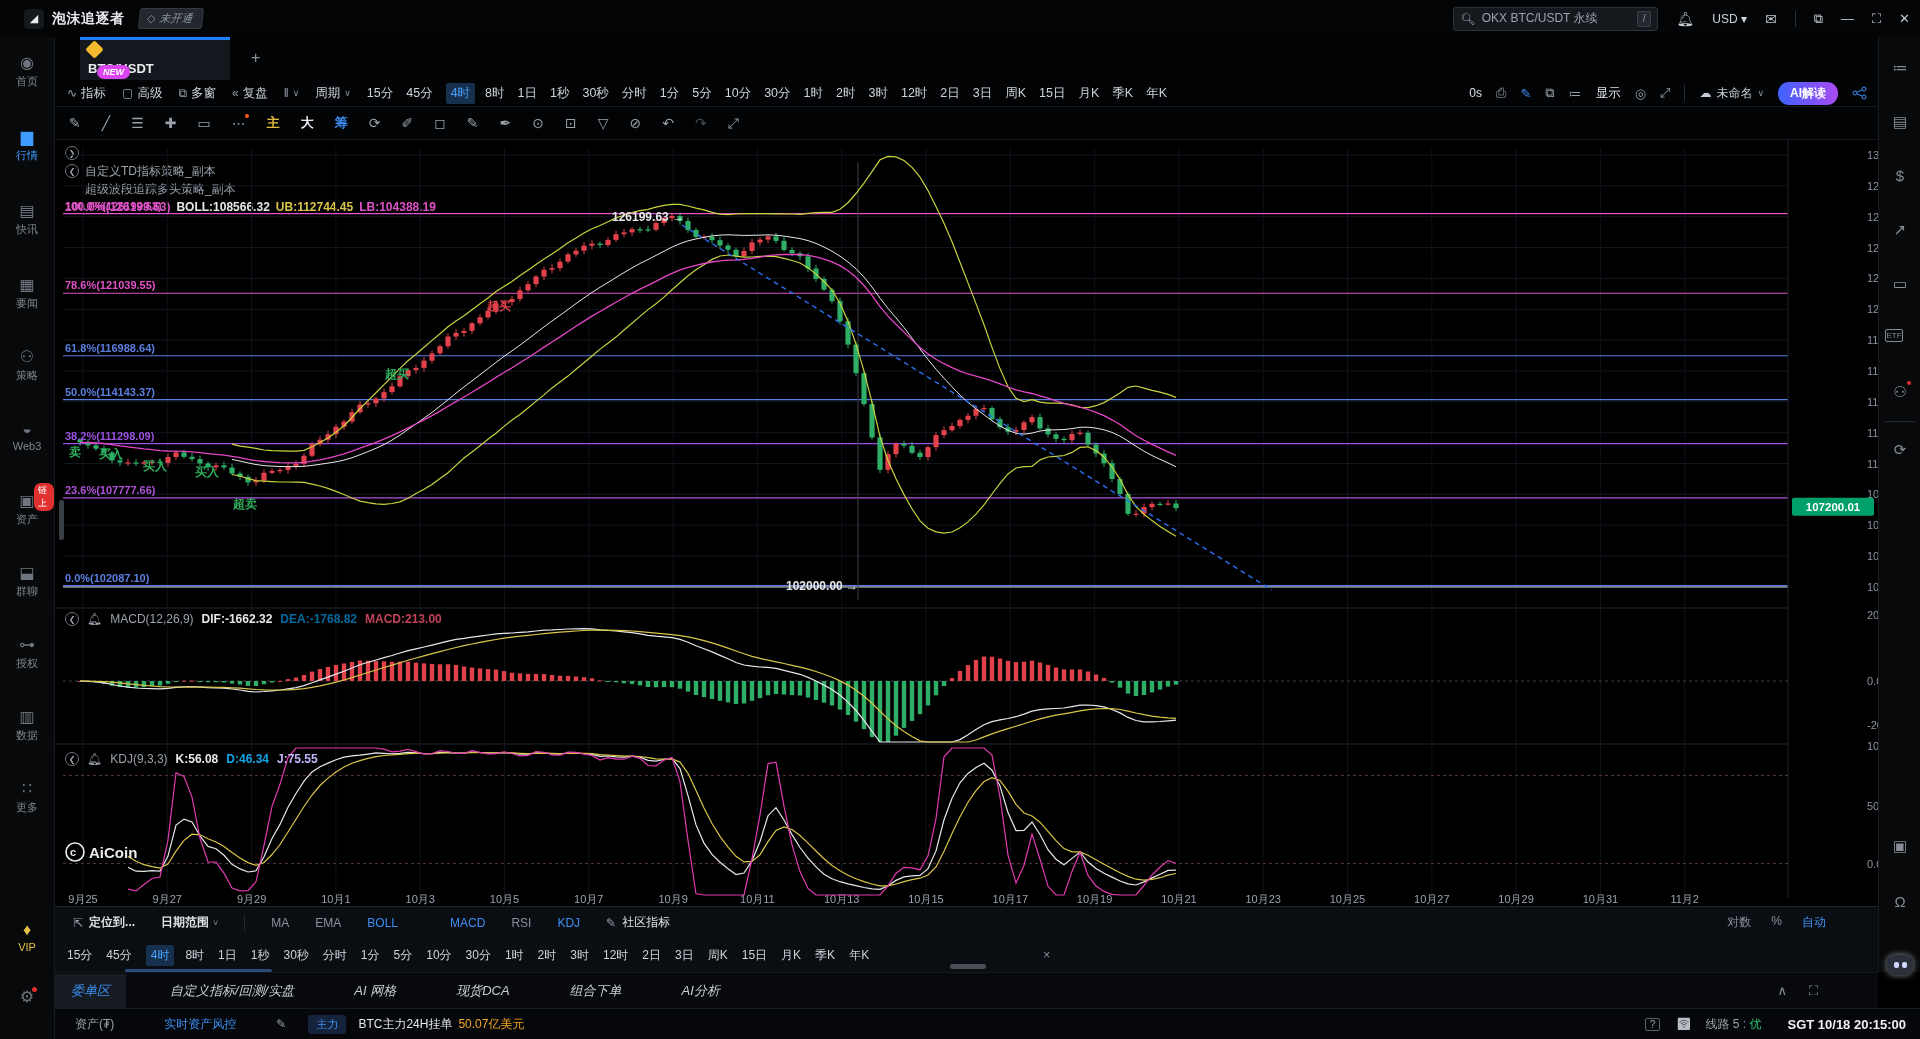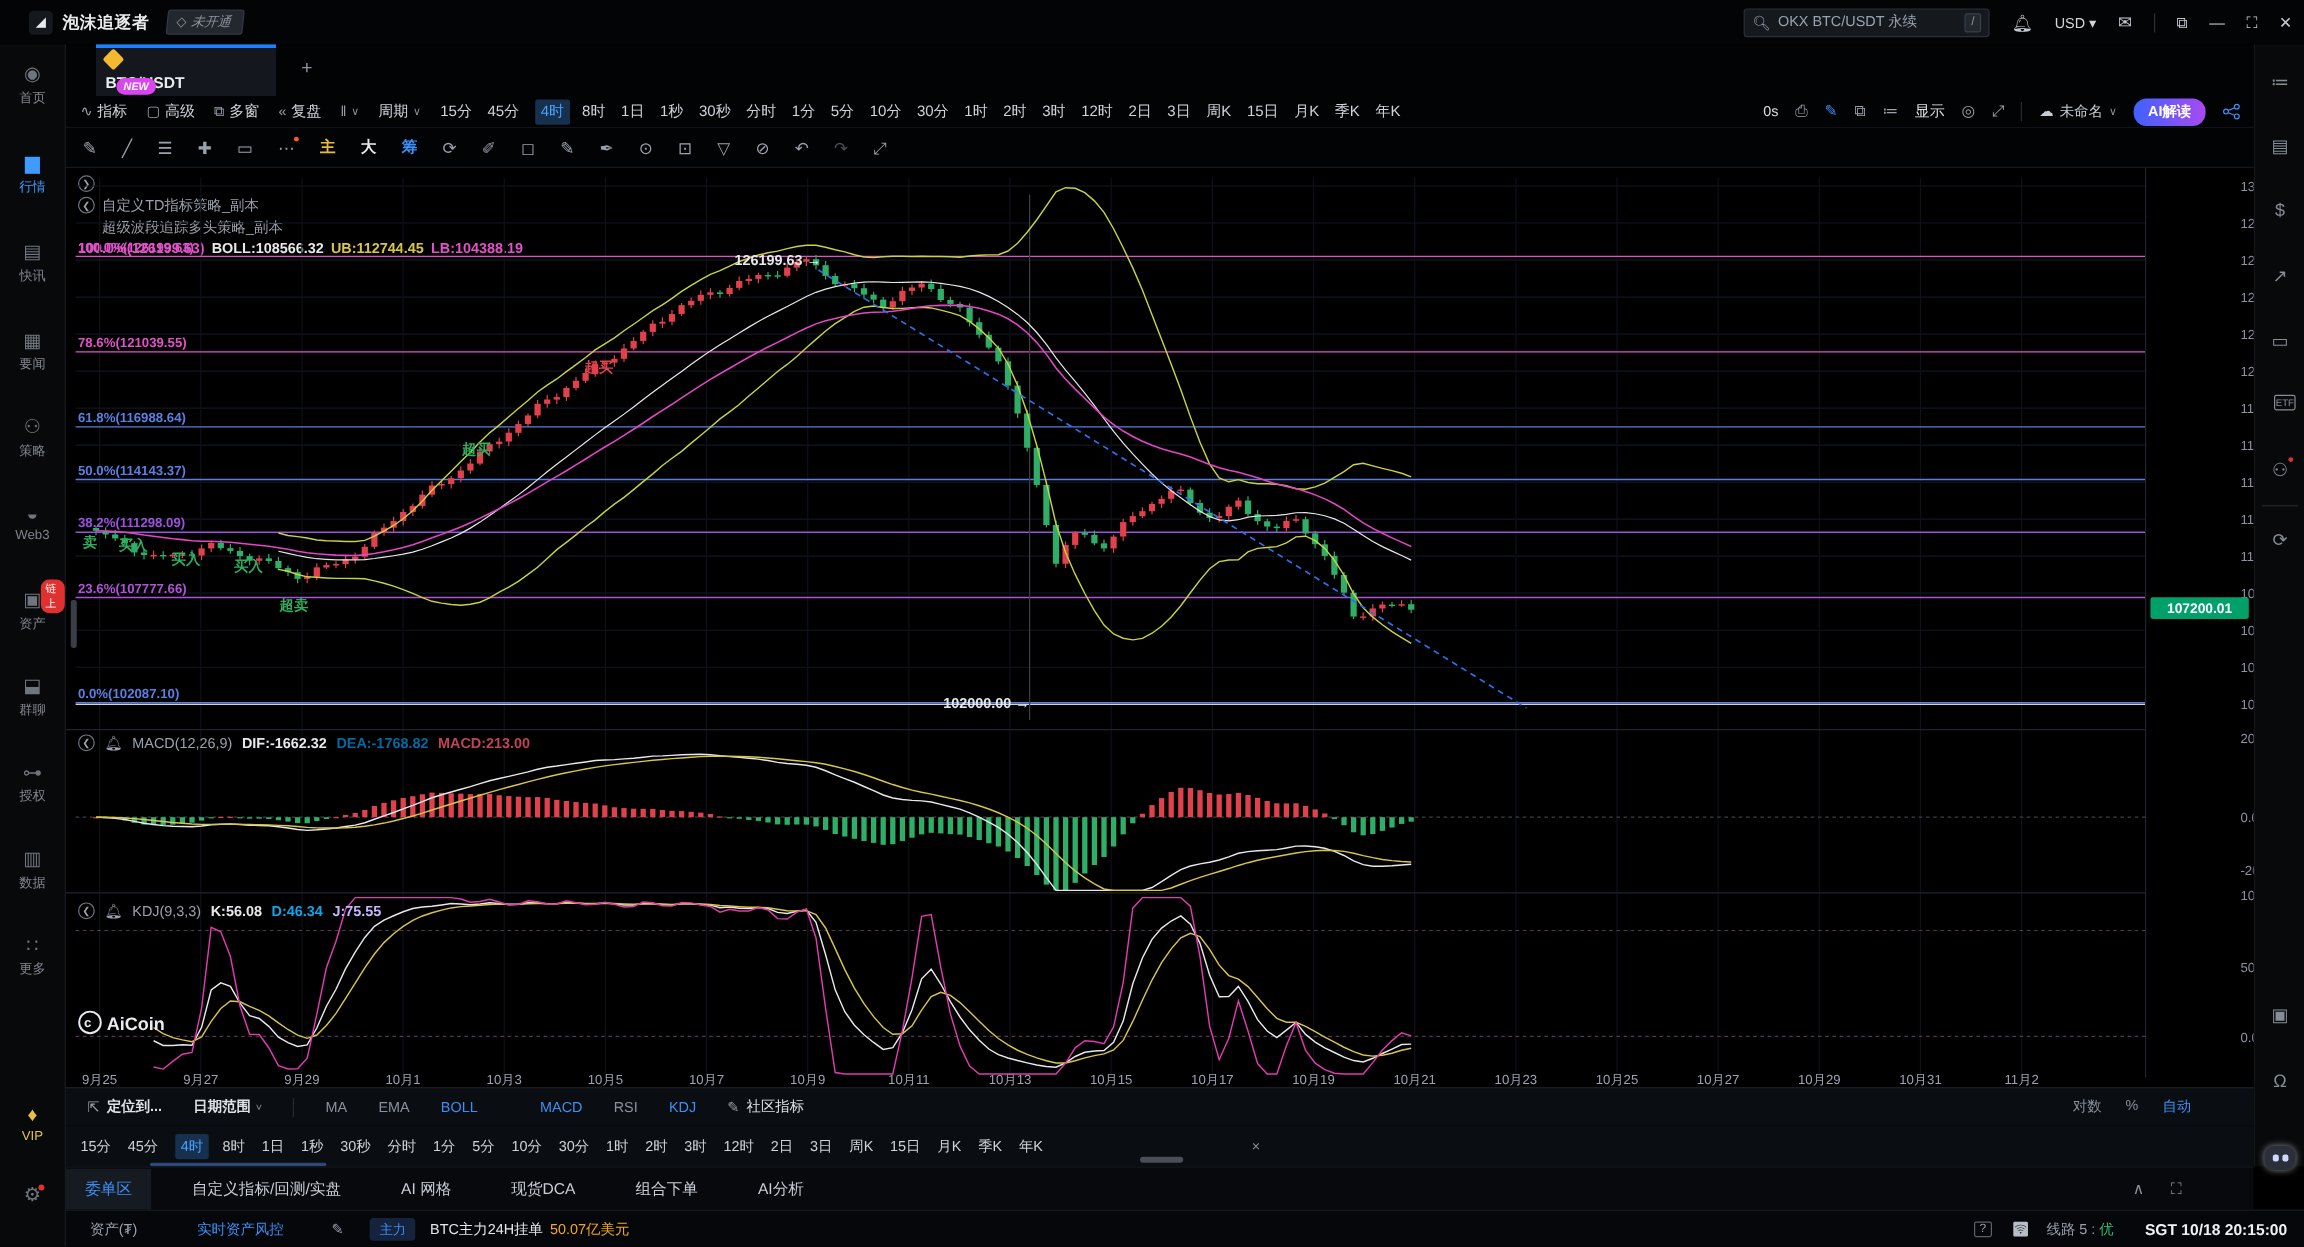--- a/index.html
+++ b/index.html
@@ -37,21 +37,21 @@
   .chain-badge { position:absolute; left:34px; top:446px; background:#e03131; color:#fff; font-size:9px;
                  border-radius:7px; padding:1px 4px; z-index:5; }
   .gear-dot { position:relative; }
   .gear-dot::after { content:""; position:absolute; right:-3px; top:-2px; width:5px; height:5px;
                      border-radius:50%; background:#e03131; }
 
   
   .rightbar { position:absolute; left:1878px; top:37px; width:42px; height:935px; background:#08090b;
               border-left:1px solid #171b20; }
   .rb-ic { position:absolute; left:0; width:42px; text-align:center; color:#878d96; font-size:15px; }
-  .rb-ic.etf { font-size:8px; border:1px solid #878d96; border-radius:2px; width:18px; left:16px; padding:1px 0; }
+  .rb-ic.etf { font-size:8px; border:1px solid #878d96; border-radius:2px; width:18px; left:6px; padding:1px 0; }
   .rb-sep { position:absolute; left:6px; width:30px; height:1px; background:#23272e; }
   .rb-robot-dot::after { content:""; position:absolute; right:10px; top:-2px; width:4px; height:4px;
                          border-radius:50%; background:#e03131; }
   .ai-face { position:absolute; left:8px; top:918px; width:26px; height:20px; background:#2b2f3a;
              border-radius:8px; box-shadow:0 0 6px rgba(255,255,255,.55); display:flex; align-items:center;
              justify-content:center; gap:3px; }
   .ai-face i { width:5px; height:6px; background:#cfd6ff; border-radius:2px; }
 
   
   .main { position:absolute; left:55px; top:37px; width:1823px; height:1002px; }
@@ -111,21 +111,21 @@
 
   .rowB { position:relative; height:34px; background:#0a0d11; display:flex; align-items:center;
           font-size:12px; color:#cfd3da; padding-left:12px; }
   .rowB .p { margin-right:14px; white-space:nowrap; }
   .rowB .p.active { background:#16304e; color:#4aa3ff; border-radius:2px; padding:2px 5px; margin-right:11px; }
   .rowB .close { color:#8a919c; margin-left:160px; }
   .rowB-scroll { position:absolute; left:70px; bottom:0; width:147px; height:3px; background:#2b4a7a; border-radius:2px; }
 
   .rowC { position:relative; height:36px; background:#07090c; display:flex; align-items:center;
           font-size:13px; color:#c9ced6; border-top:1px solid #15191f; }
-  .rowC .tab { padding:8px 16px; white-space:nowrap; margin-right:18px; }
+  .rowC .tab { padding:8px 16px; white-space:nowrap; margin-right:28px;font-style:italic; }
   .rowC .tab.active { background:#161b22; color:#3d8ff5; }
   .rowC-right { margin-left:auto; display:flex; gap:22px; padding-right:60px; color:#8a919c; font-size:13px; }
   .mini-scroll { position:absolute; left:895px; top:-9px; width:36px; height:5px; background:#4a4f57; border-radius:3px; }
 
   .statusbar { position:absolute; left:55px; top:1008px; width:1865px; height:31px; background:#05070a;
                border-top:1px solid #171c22; display:flex; align-items:center; font-size:12px; color:#9aa1ac; }
   .statusbar .itm { white-space:nowrap; }
   .st-blue { color:#3d8ff5; }
   .st-pill { background:#15233c; color:#3d8ff5; border-radius:3px; padding:2px 8px; font-size:11px; }
   .st-orange { color:#f5a623; }

